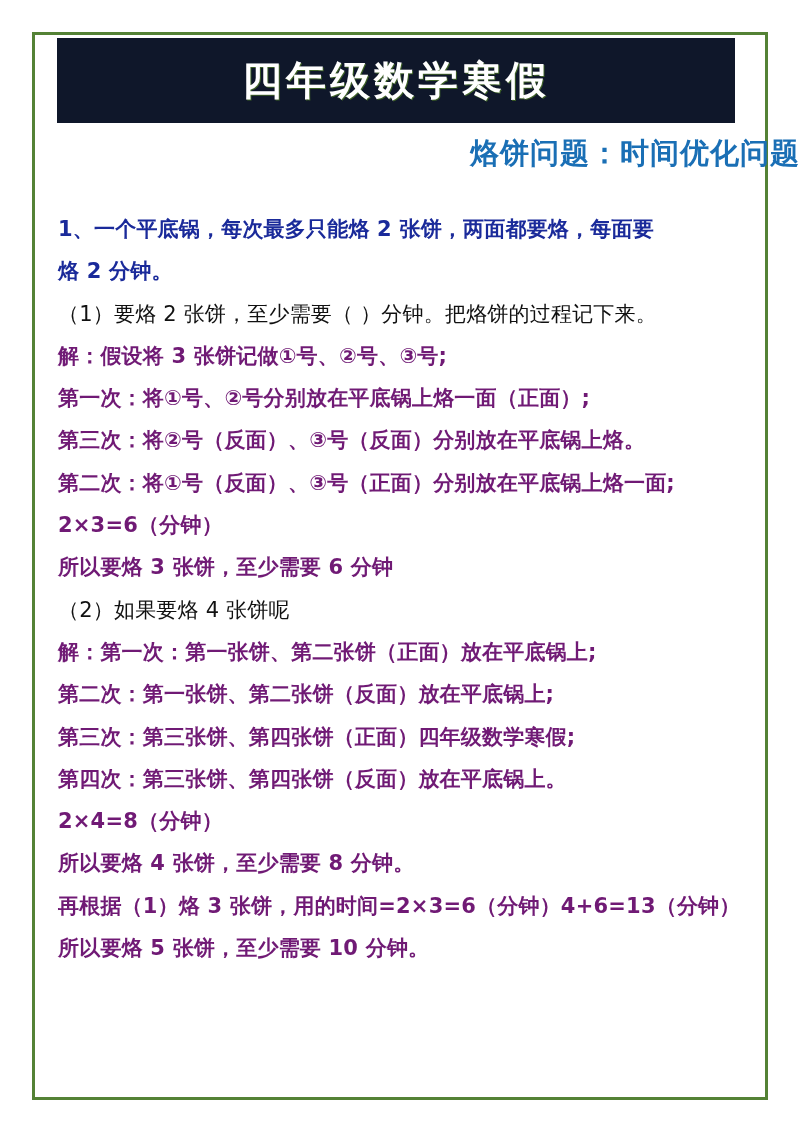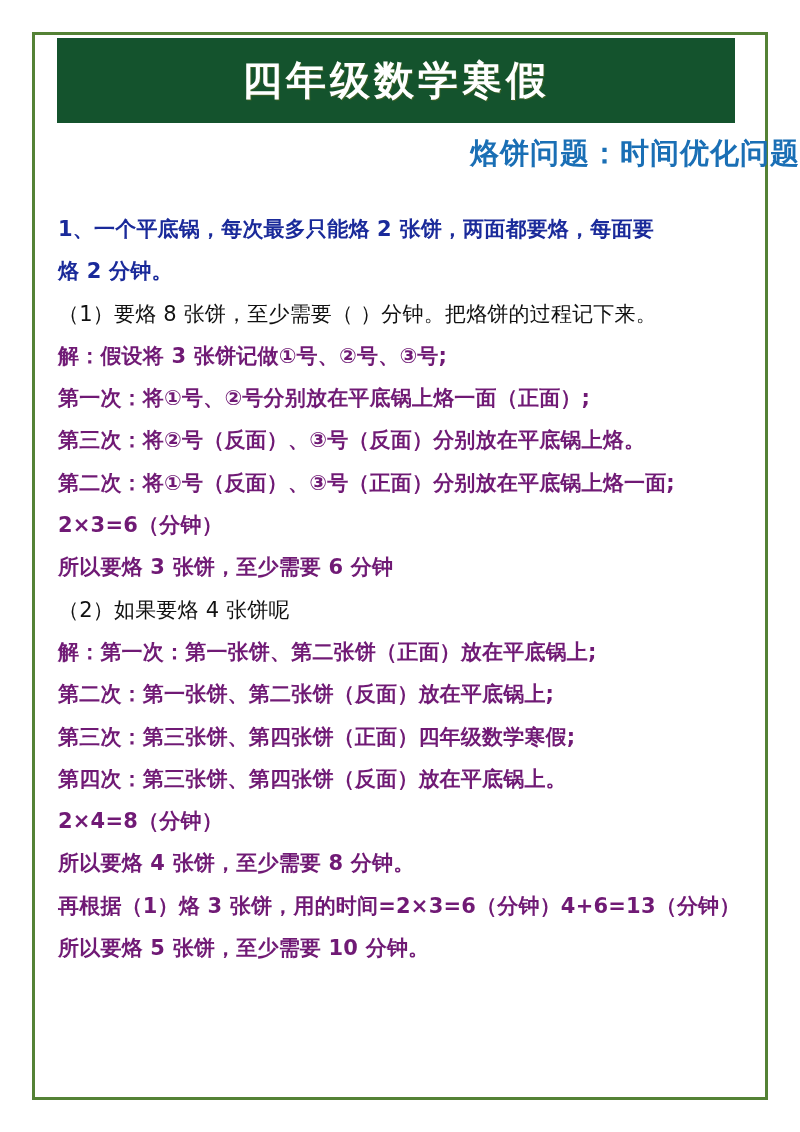--- a/index.html
+++ b/index.html
@@ -1,21 +1,21 @@
 <!DOCTYPE html>
 <html><head>
 <meta charset="utf-8">
 <style>
   html, body { margin: 0; padding: 0; background: #ffffff; }
   body { width: 800px; height: 1132px; position: relative; overflow: hidden;
          font-family: "DejaVu Sans", "Liberation Sans", sans-serif; }
   .frame { position: absolute; left: 32px; top: 32px; width: 730px; height: 1062px;
            border: 3px solid #548235; box-sizing: content-box; }
   .banner { position: absolute; left: 57px; top: 38px; width: 678px; height: 85px;
-            background: #14532d; display: flex; align-items: center; justify-content: center; }
+            background: #0f172a; display: flex; align-items: center; justify-content: center; }
   .banner-title { color: #ffffff; font-family: "DejaVu Serif", "Liberation Serif", serif;
                   font-weight: bold; font-size: 40px; letter-spacing: 4px;
                   text-shadow: 1px 1px 0 #3d6126; }
   .subtitle { position: absolute; left: 0; width: 800px; top: 134px; text-align: right;
               color: #1a6fb5; font-weight: bold; font-size: 29px; letter-spacing: 1px; }
   .content { position: absolute; left: 58px; top: 208px; width: 700px; }
   .line { height: 42.3px; line-height: 42.3px; font-size: 21px; font-weight: bold;
           white-space: nowrap; letter-spacing: 0.2px; }
   .q { color: #1a2a9a; }
   .sub { color: #111111; font-weight: normal; }
@@ -29,21 +29,21 @@
 <div class="banner">
   <span class="banner-title">四年级数学寒假</span>
 </div>
 
 <div class="subtitle">烙饼问题：时间优化问题</div>
 
 <div class="content">
   <div class="line q">1、一个平底锅，每次最多只能烙 2 张饼，两面都要烙，每面要</div>
   <div class="line q">烙 2 分钟。</div>
 
-  <div class="line sub">（1）要烙 8 张饼，至少需要（ ）分钟。把烙饼的过程记下来。</div>
+  <div class="line sub">（1）要烙 2 张饼，至少需要（ ）分钟。把烙饼的过程记下来。</div>
   <div class="line ans">解：假设将 3 张饼记做①号、②号、③号;</div>
   <div class="line ans">第一次：将①号、②号分别放在平底锅上烙一面（正面）;</div>
   <div class="line ans">第三次：将②号（反面）、③号（反面）分别放在平底锅上烙。</div>
   <div class="line ans">第二次：将①号（反面）、③号（正面）分别放在平底锅上烙一面;</div>
   <div class="line ans">2×3=6（分钟）</div>
   <div class="line ans">所以要烙 3 张饼，至少需要 6 分钟</div>
 
   <div class="line sub">（2）如果要烙 4 张饼呢</div>
   <div class="line ans">解：第一次：第一张饼、第二张饼（正面）放在平底锅上;</div>
   <div class="line ans">第二次：第一张饼、第二张饼（反面）放在平底锅上;</div>

